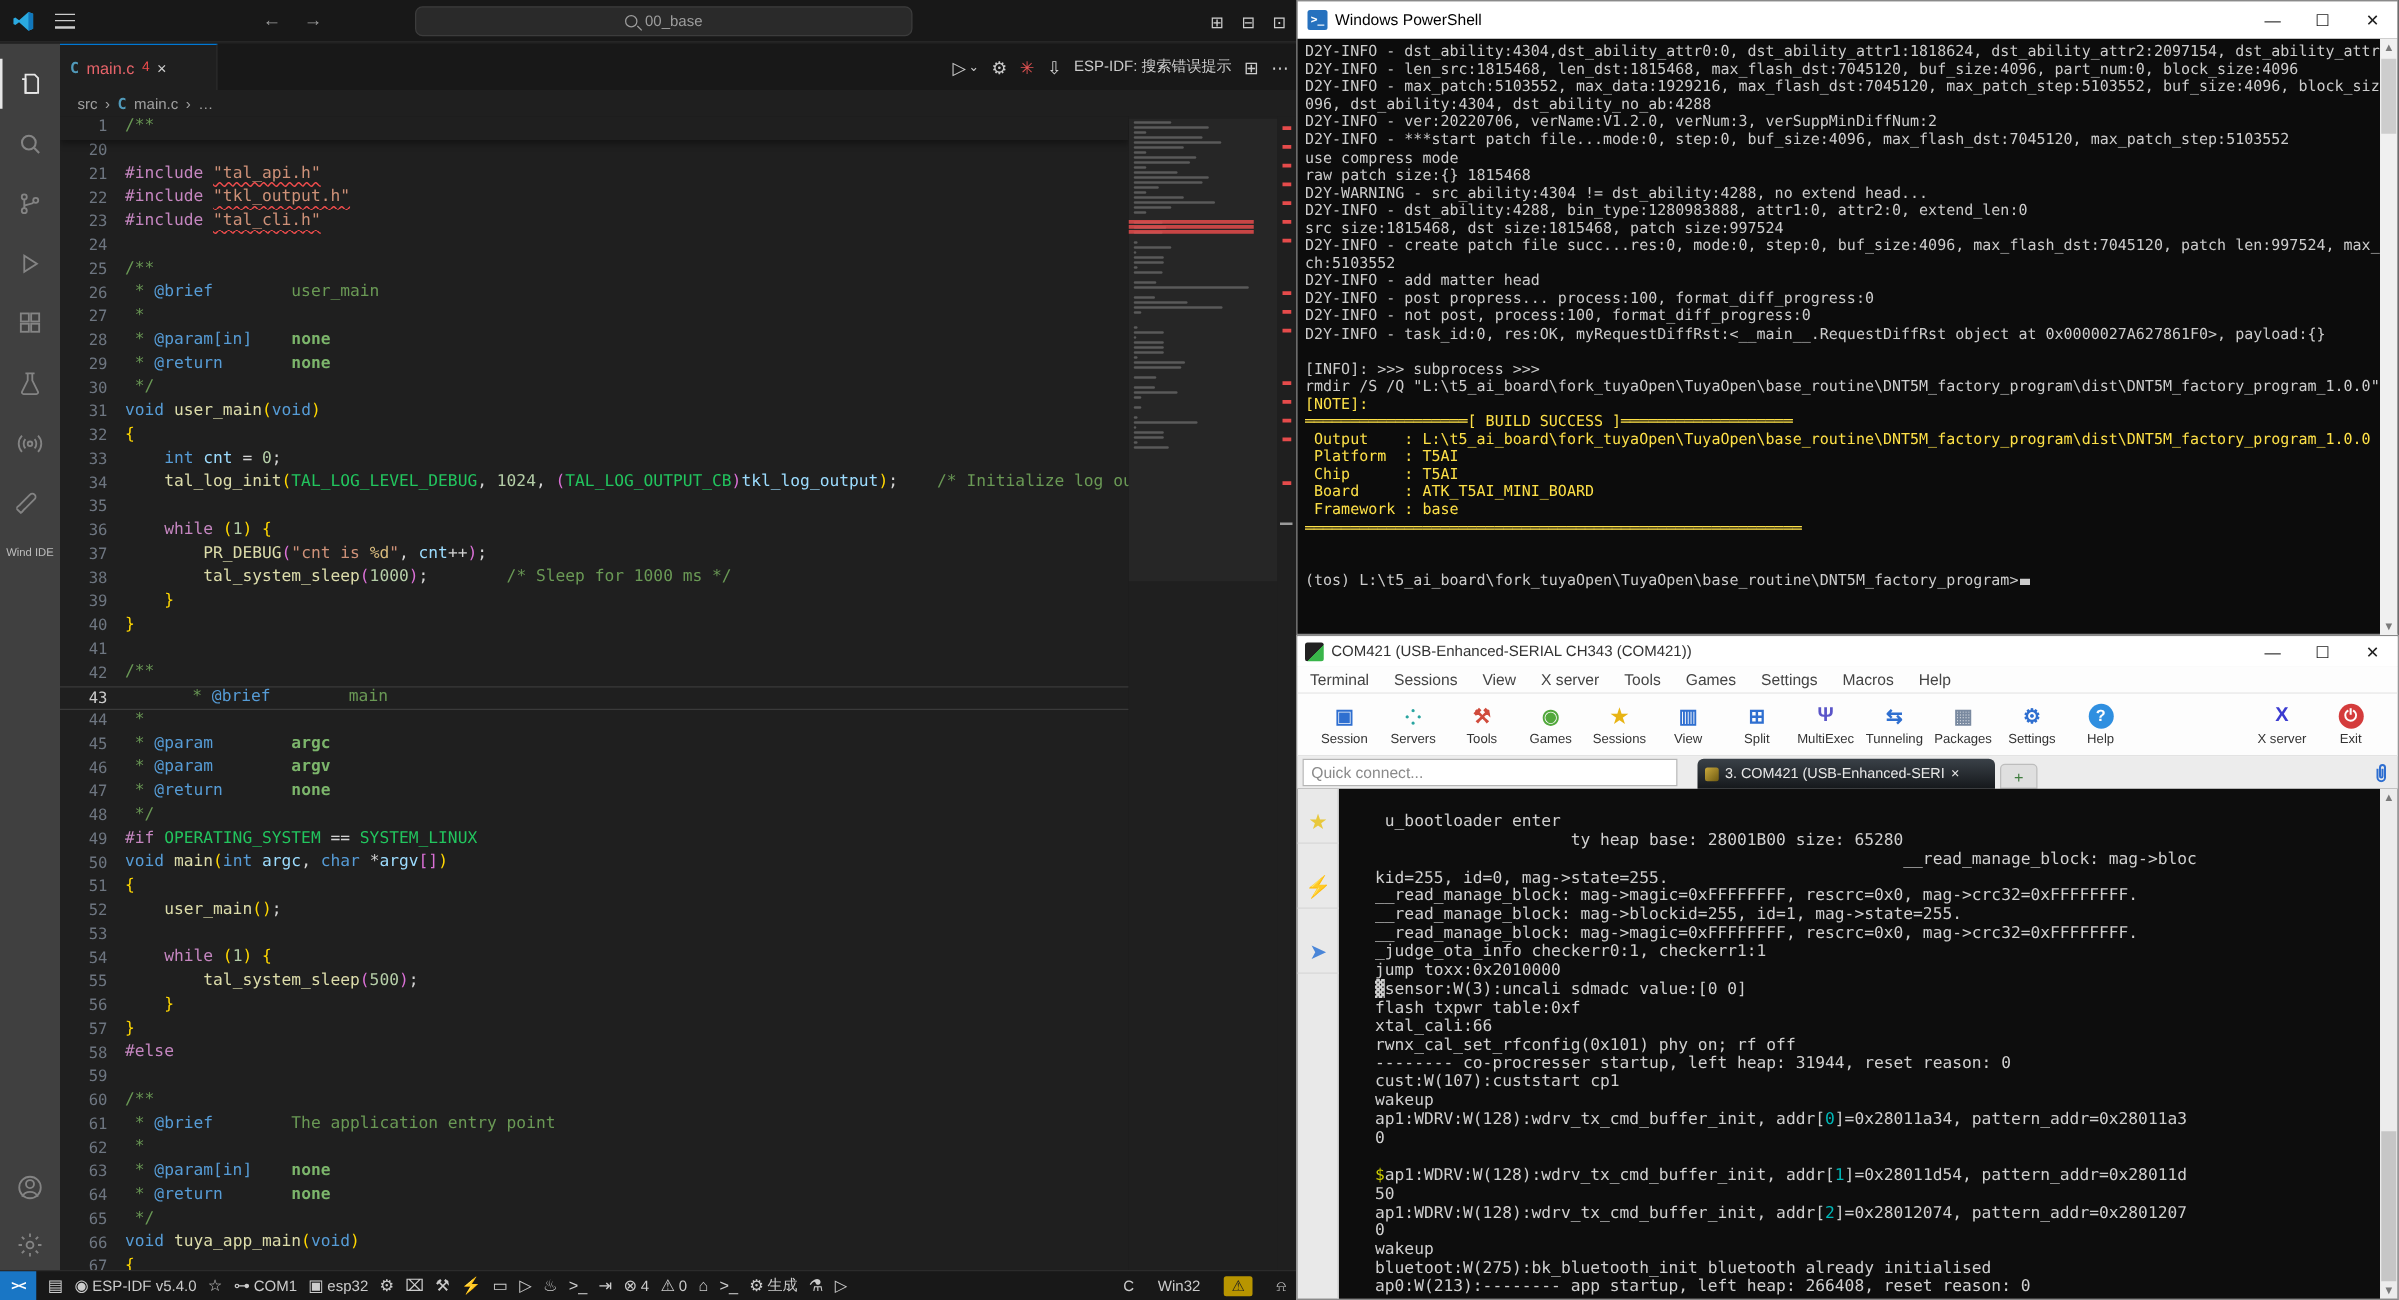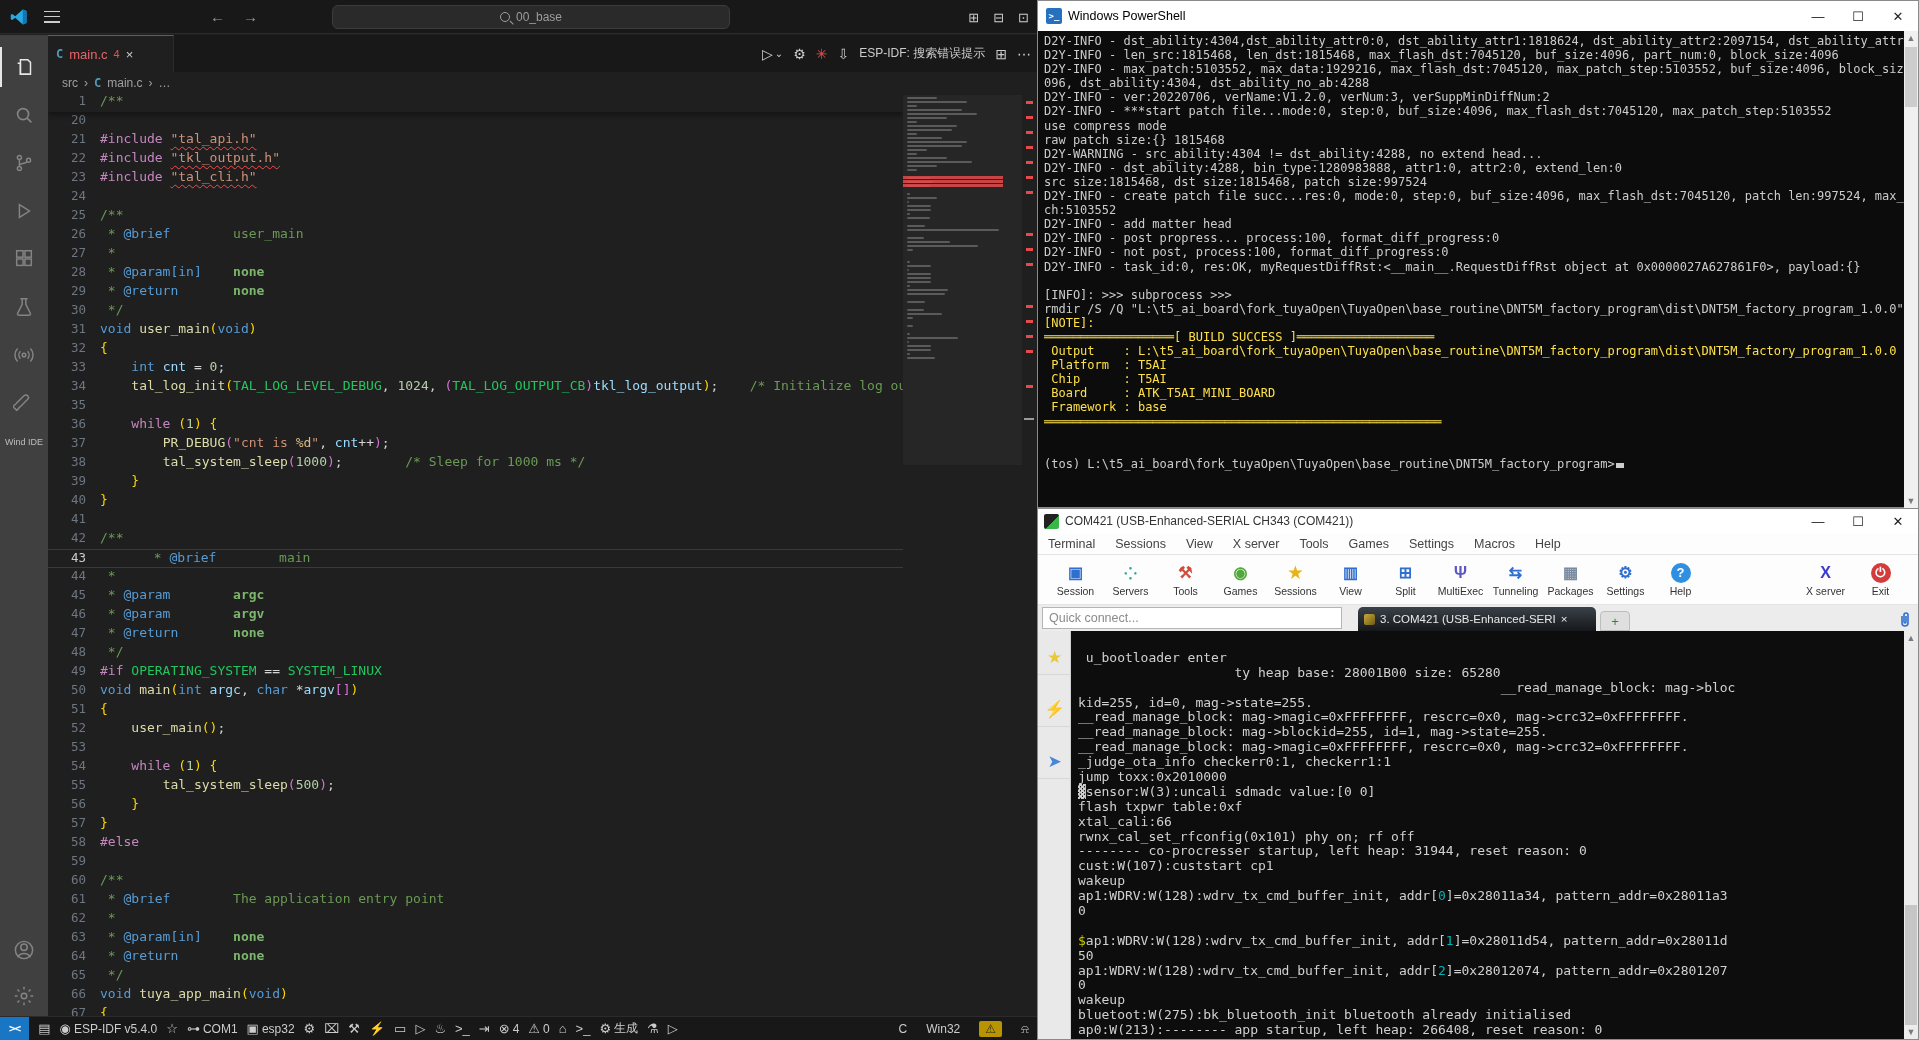--- a/index.html
+++ b/index.html
@@ -110,21 +110,21 @@
             border-radius:5px 5px 0 0; display:flex; align-items:center; font-size:11.5px; padding:0 6px; gap:5px; }
   #mb-tab .dot { width:11px; height:11px; background:linear-gradient(135deg,#caa93c,#6e5a12); border-radius:2px; }
   #mb-tab-plus { margin-left:4px; width:30px; height:20px; background:#dfdfdf; border:1px solid #bdbdbd;
                  border-radius:4px 4px 0 0; color:#3f7d3f; font-size:13px; display:flex; align-items:center; justify-content:center; }
   #mb-clip { margin-left:auto; margin-right:6px; color:#2f6fd0; }
   #mb-body { position:absolute; left:0; top:122px; width:880px; height:408px; background:#0d0d0d; }
   #mb-sidebar { position:absolute; left:0; top:0; width:33px; height:100%; background:#e9e9e9; border-right:1px solid #cfcfcf; }
   .sb-icon { position:absolute; left:0; width:33px; height:34px; display:flex; align-items:center; justify-content:center;
              font-size:17px; border-bottom:1px solid #d7d7d7; }
   #mb-term { position:absolute; left:40px; top:4px; width:822px; height:402px; overflow:hidden; }
-  .mt-line { height:14.9px; font-family:"DejaVu Sans Mono",monospace; font-size:13px; white-space:pre; }
+  .mt-line { height:14.9px; font-family:"DejaVu Sans Mono",monospace; font-size:13px; white-space:pre;margin-left:22px; }
   .d{color:#d0d0d0} .y{color:#cdcd00} .cy{color:#00b7b7}
   #mb-scroll { position:absolute; right:0; top:0; width:14px; height:100%; background:#ececec; }
   #mb-thumb { position:absolute; left:1px; bottom:14px; width:12px; height:120px; background:#c6c6c6; }
 </style>
 </head>
 <body>
 
 <div id="vscode">
   <div id="vs-titlebar">
     <svg id="vs-logo" viewBox="0 0 24 24">

